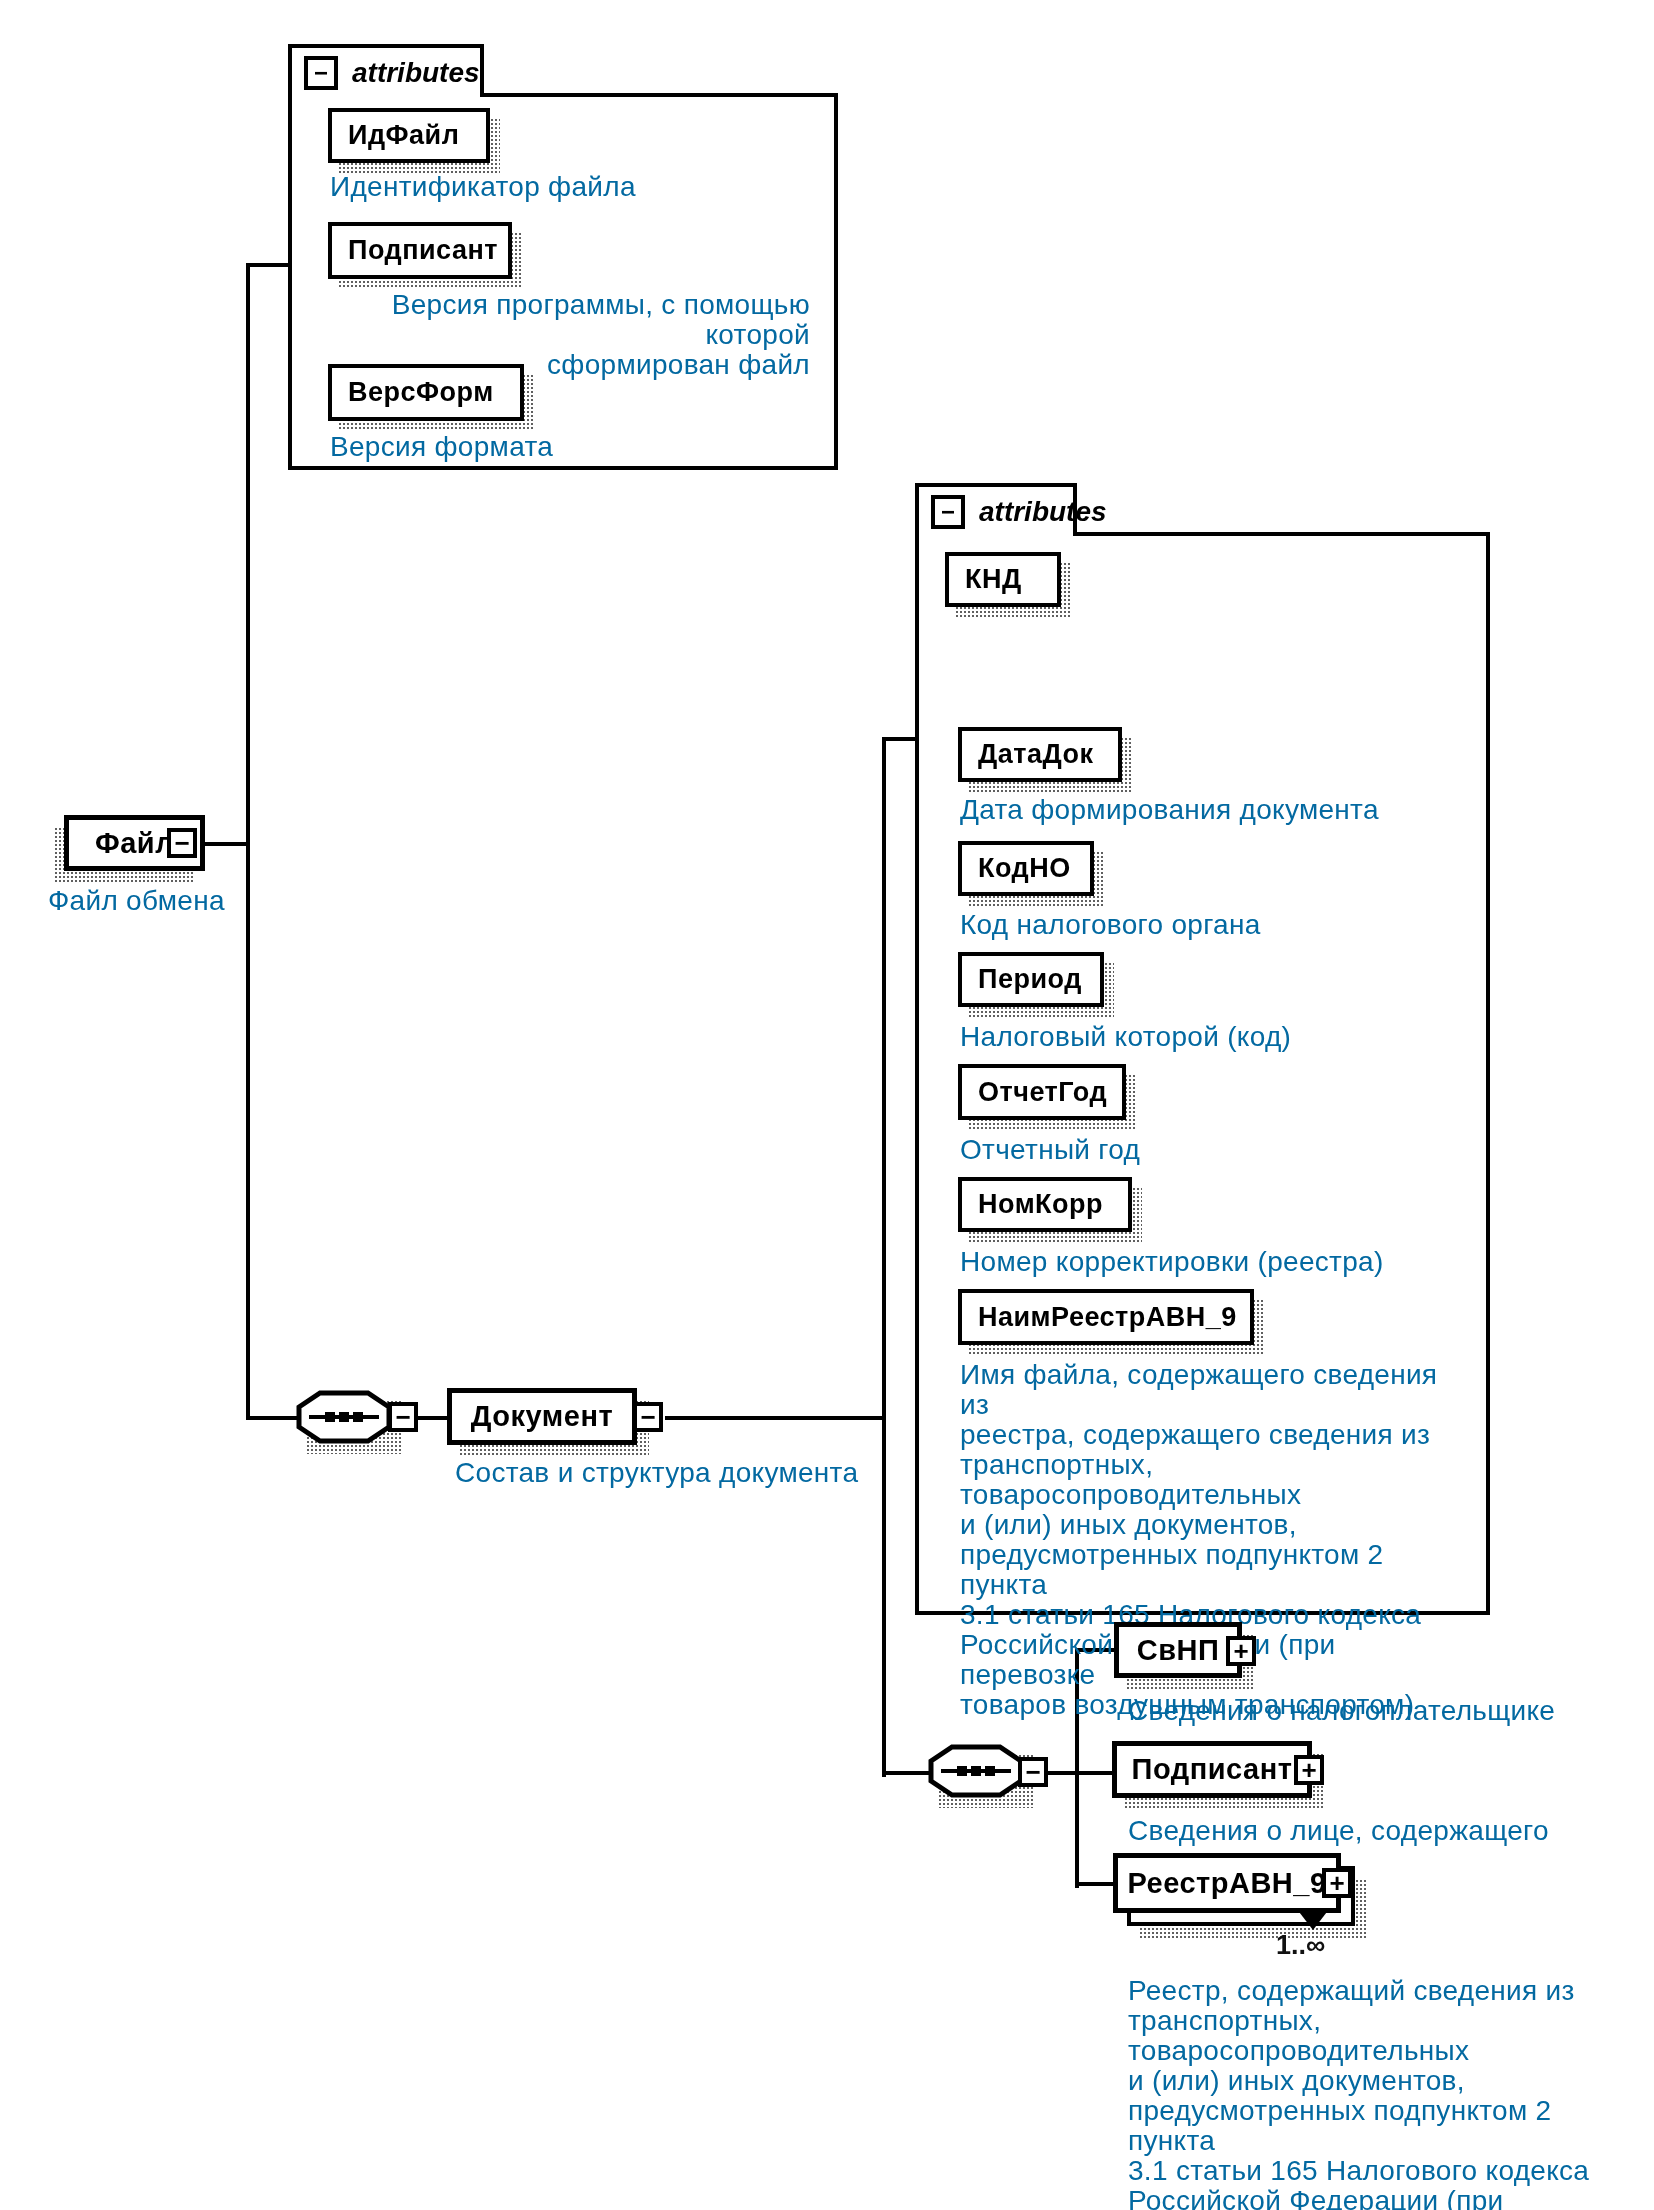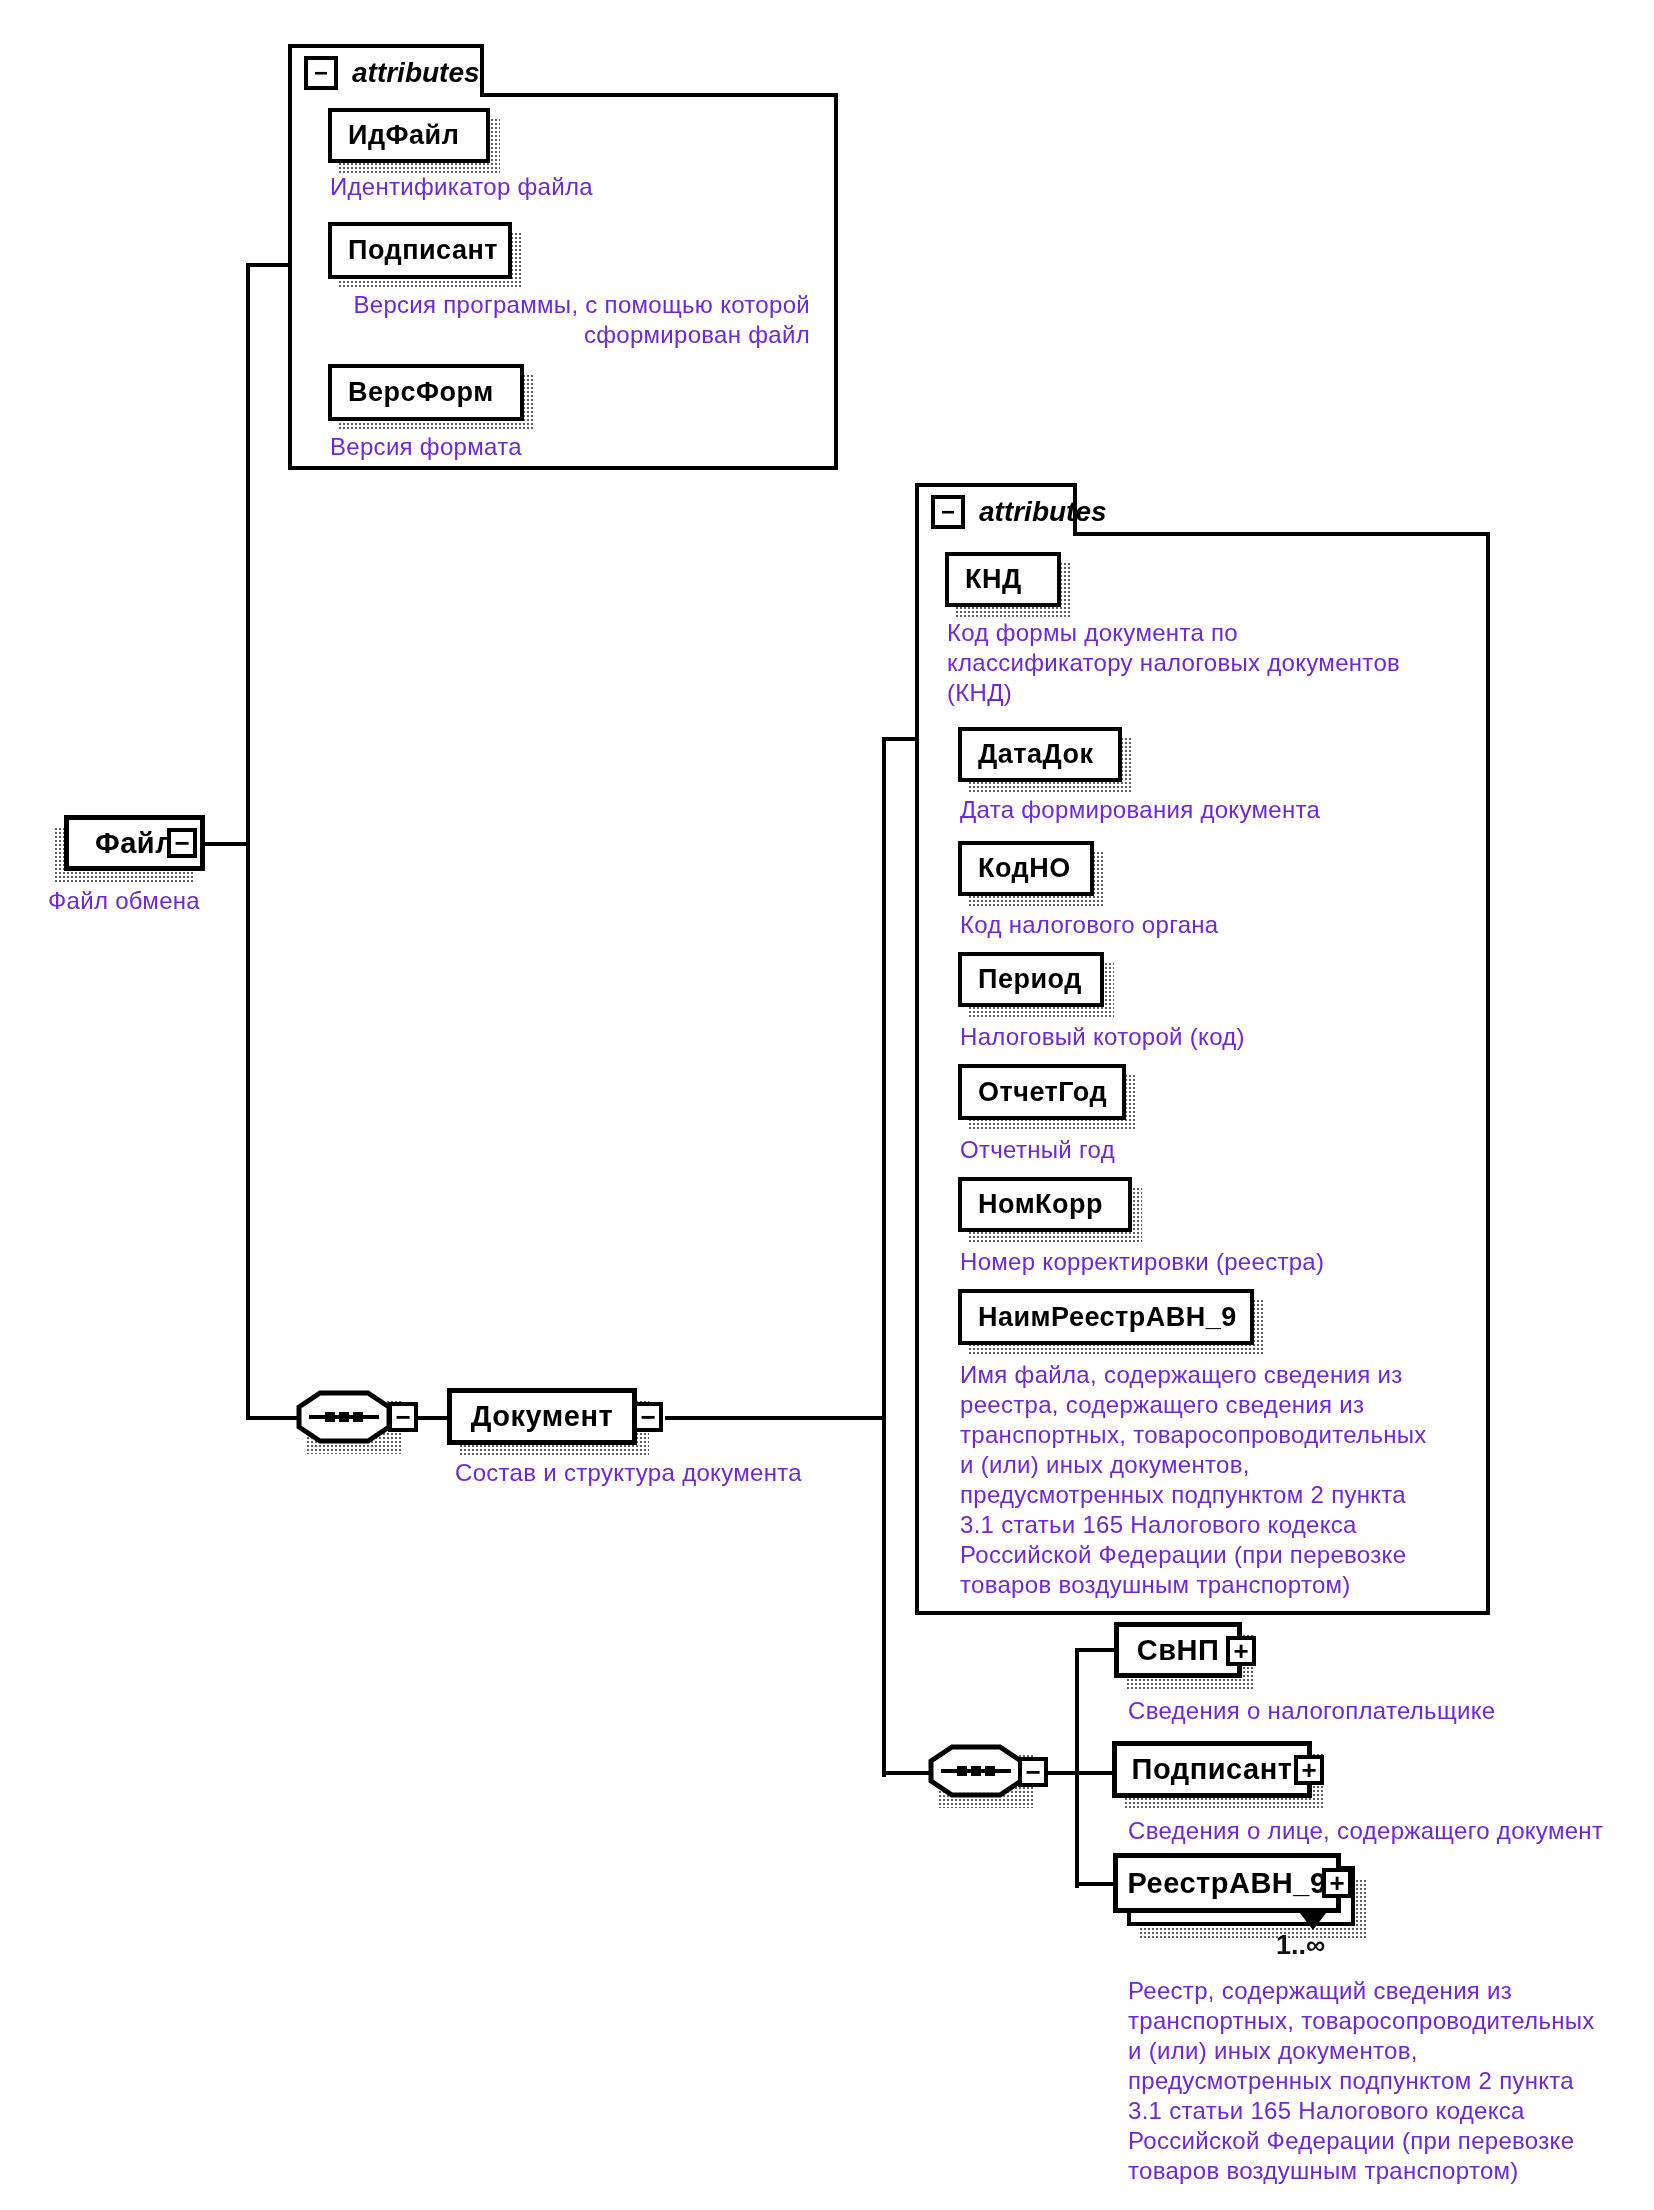--- a/index.html
+++ b/index.html
@@ -42,21 +42,21 @@
     font-weight:bold;font-size:29px;letter-spacing:.5px;white-space:nowrap;
   }
   
   .toggle{
     position:absolute;width:30px;height:30px;border:4px solid #000;background:#fff;
     box-sizing:border-box;display:flex;align-items:center;justify-content:center;
     font-weight:bold;font-size:26px;line-height:1;z-index:3;
   }
   
   .desc{
-    position:absolute;color:#6d28d9;font-size:24px;line-height:30px;
+    position:absolute;color:#0369a1;font-size:28px;line-height:30px;
     letter-spacing:.3px;white-space:pre-line;
   }
   .seq{position:absolute;}
   .occurs{position:absolute;font-weight:bold;font-size:27px;color:#111;}
   .chevron{
     position:absolute;width:0;height:0;
     border-left:17px solid transparent;border-right:17px solid transparent;
     border-top:22px solid #000;
   }
 </style>
@@ -119,23 +119,20 @@
   <div class="desc" style="left:455px;top:1458px;width:420px;">Состав и структура документа</div>
 
   <div class="gbox" style="left:915px;top:532px;width:575px;height:1083px;"></div>
   <div class="tab" style="left:915px;top:483px;width:162px;height:53px;">
     <span class="sq">−</span>
     <span>attributes</span>
   </div>
 
   <div class="shadow" style="left:955px;top:562px;width:116px;height:55px;"></div>
   <div class="attr" style="left:945px;top:552px;width:116px;height:55px;">КНД</div>
-  <div class="desc" style="left:947px;top:618px;width:500px;">Код формы документа по
-классификатору налоговых документов
-(КНД)</div>
 
   <div class="shadow" style="left:968px;top:737px;width:164px;height:55px;"></div>
   <div class="attr" style="left:958px;top:727px;width:164px;height:55px;">ДатаДок</div>
   <div class="desc" style="left:960px;top:795px;width:500px;">Дата формирования документа</div>
 
   <div class="shadow" style="left:968px;top:851px;width:136px;height:55px;"></div>
   <div class="attr" style="left:958px;top:841px;width:136px;height:55px;">КодНО</div>
   <div class="desc" style="left:960px;top:910px;width:500px;">Код налогового органа</div>
 
   <div class="shadow" style="left:968px;top:962px;width:146px;height:55px;"></div>

